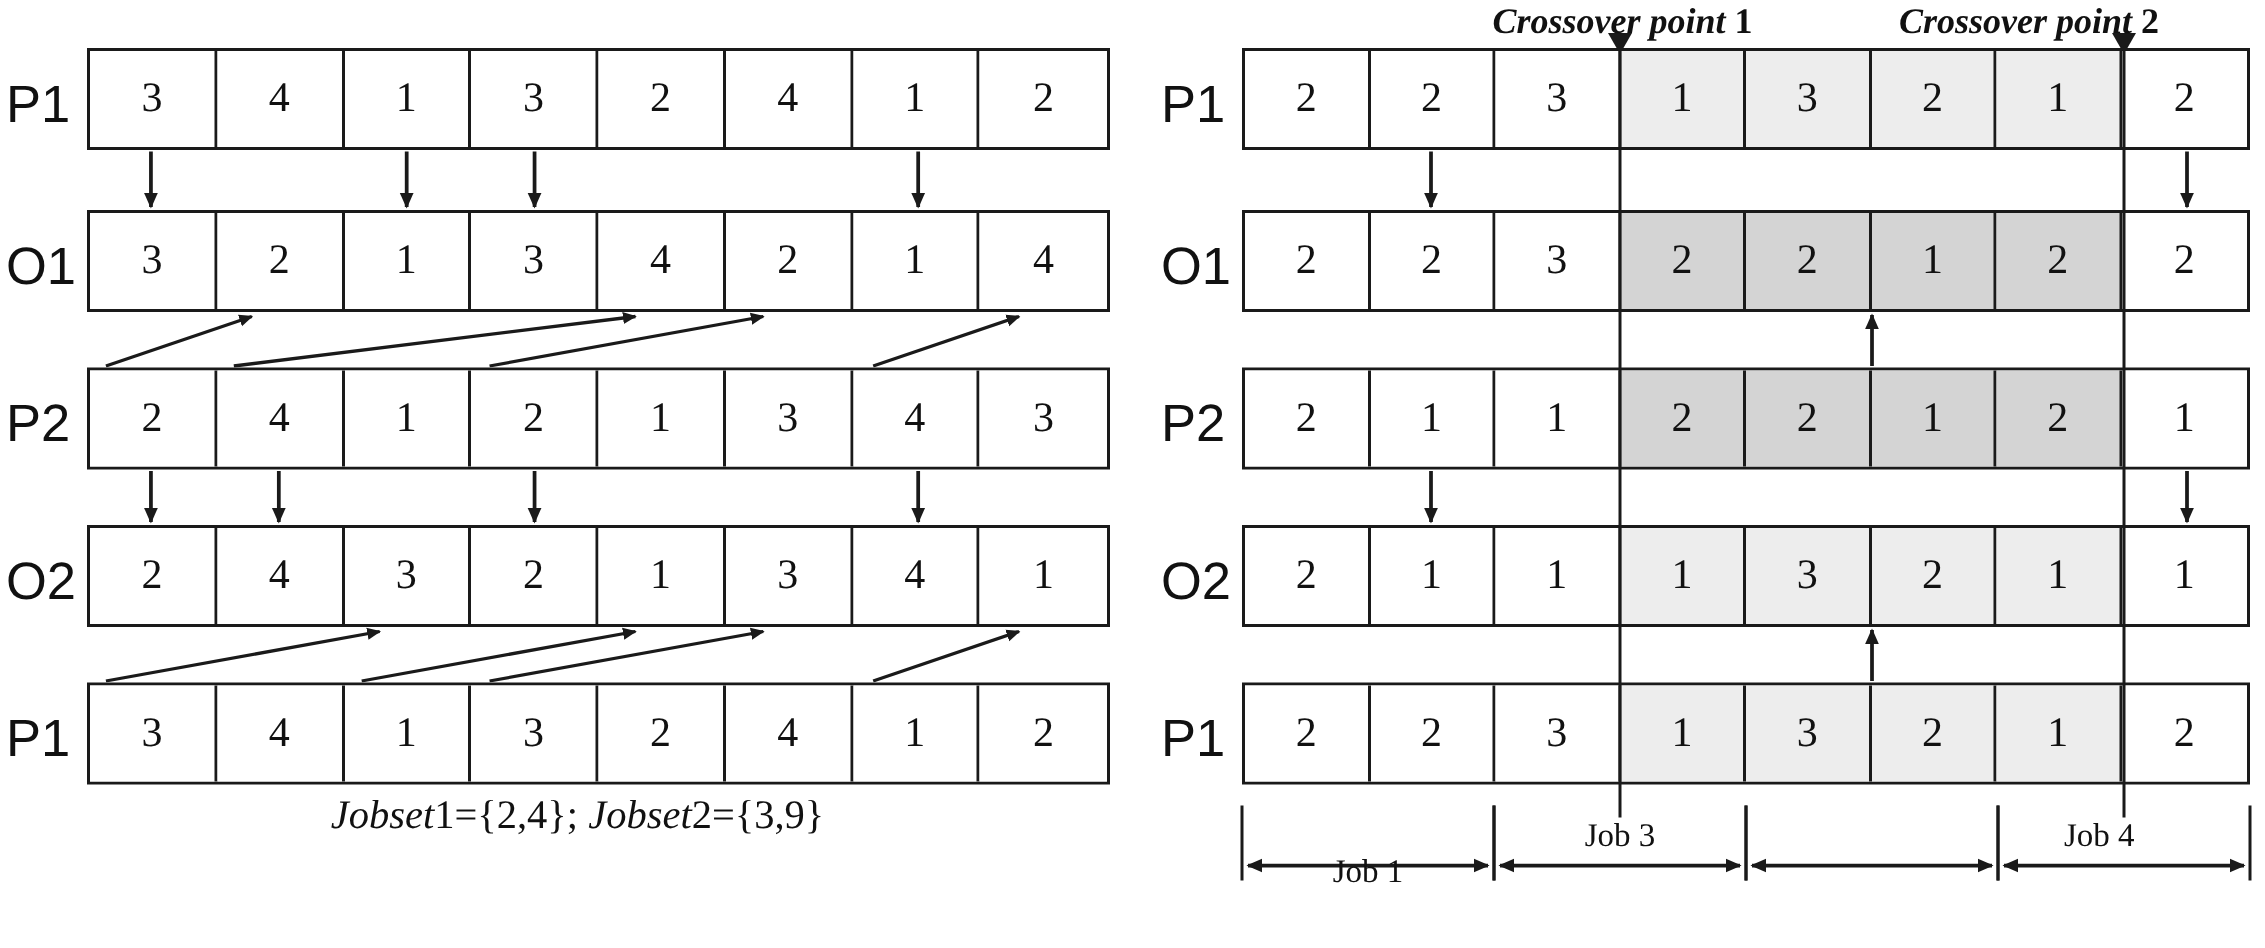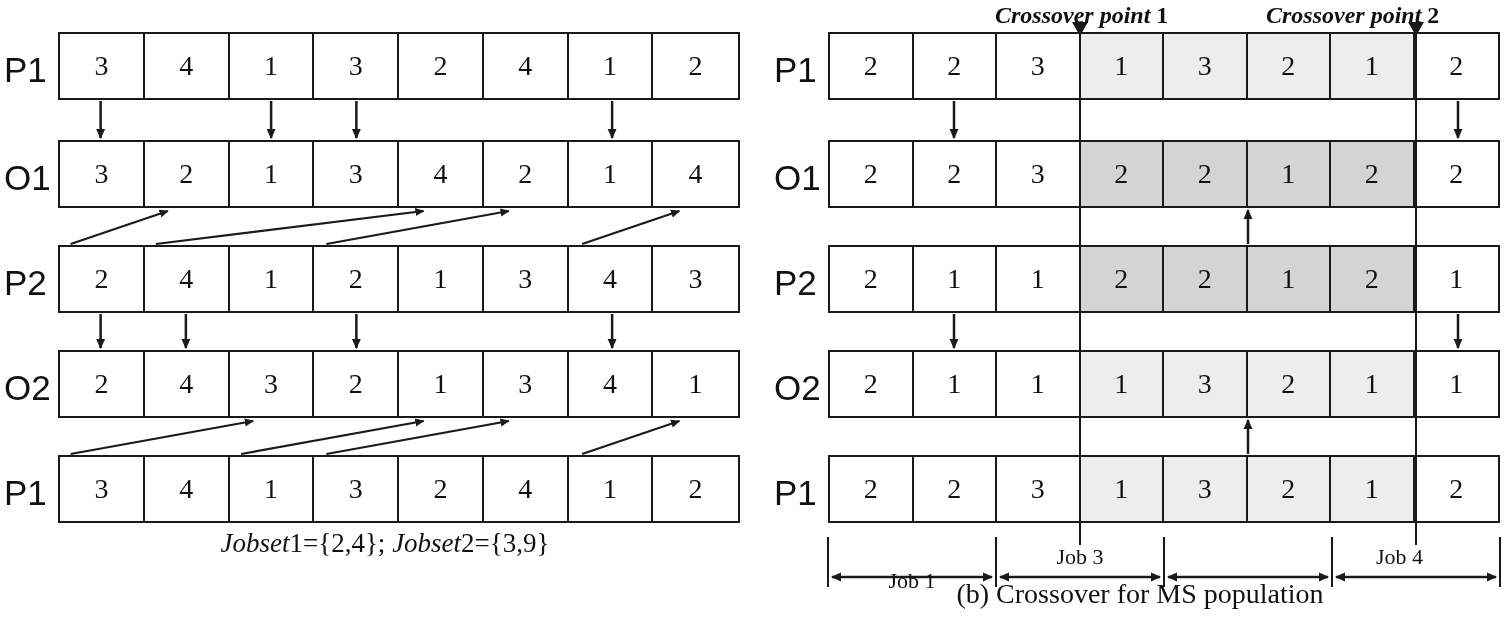--- a/index.html
+++ b/index.html
@@ -233,14 +233,13 @@
     <div class="jobtick" style="left: 57px; top: 537px; height: 50px;"></div>
     <div class="jobtick" style="left: 225px; top: 537px; height: 50px;"></div>
     <div class="joblabel" style="left: 226px; width: 168px; top: 544px;">Job 3</div>
     <div class="jobtick" style="left: 225px; top: 537px; height: 50px;"></div>
     <div class="jobtick" style="left: 393px; top: 537px; height: 50px;"></div>
     <div class="jobtick" style="left: 393px; top: 537px; height: 50px;"></div>
     <div class="jobtick" style="left: 561px; top: 537px; height: 50px;"></div>
     <div class="joblabel" style="left: 562px; width: 135px; top: 544px;">Job 4</div>
     <div class="jobtick" style="left: 561px; top: 537px; height: 50px;"></div>
     <div class="jobtick" style="left: 729px; top: 537px; height: 50px;"></div>
-    <div class="caption" style="top: 578px;">(b) Crossover for MS population</div>
   </div>
 
 </body></html>

